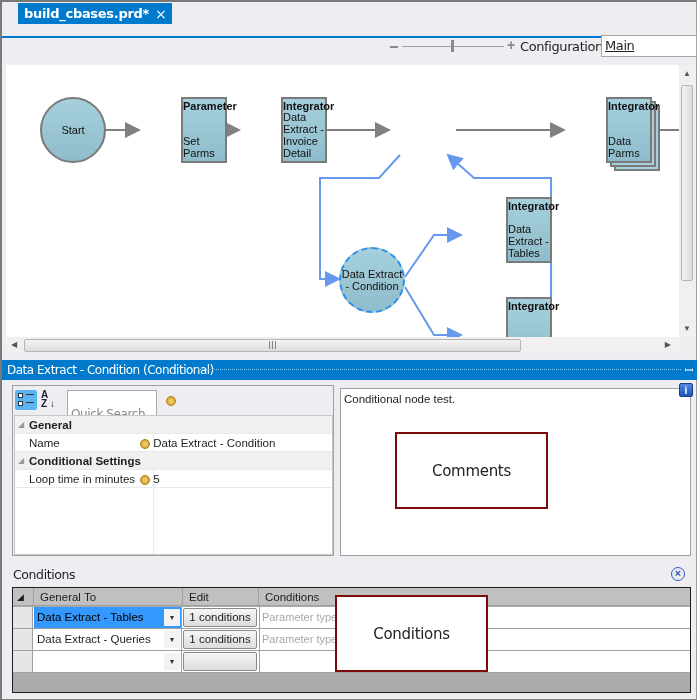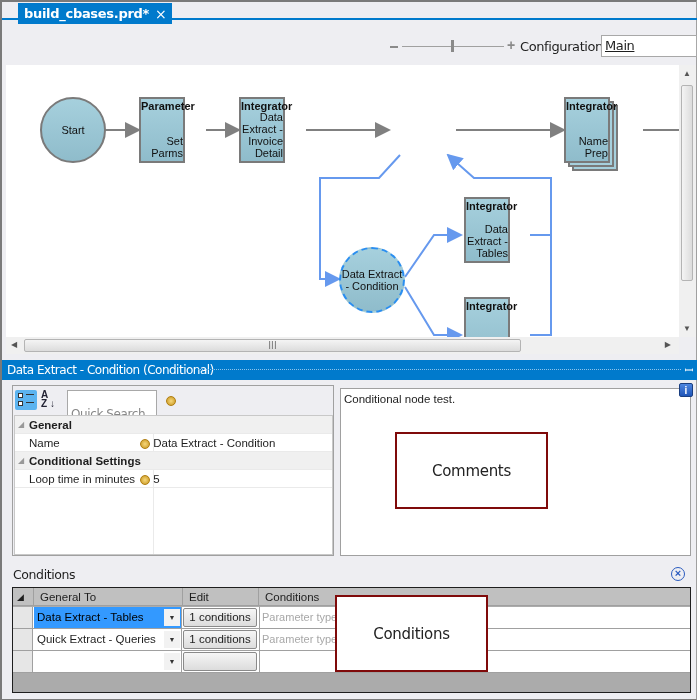--- a/index.html
+++ b/index.html
@@ -1,37 +1,37 @@
 <!DOCTYPE html>
 <html><head>
 <meta charset="utf-8">
 <style>
   * { box-sizing: border-box; margin: 0; padding: 0; }
   html, body { width: 697px; height: 700px; overflow: hidden; background: #eeeef2; font-family: "Liberation Sans", sans-serif; font-size: 12px; color: #1e1e1e; }
   .frame { position: absolute; left: 0; top: 0; width: 697px; height: 700px; border-left: 2px solid #7a7a7a; border-top: 2px solid #7a7a7a; border-right: 1px solid #a0a0a0; border-bottom: 1px solid #7a7a7a; background: #eeeef2; }
-  .tabstrip { position: absolute; left: 0; top: 0; width: 695px; height: 18px; border-bottom: 2px solid #007acc; }
+  .tabstrip { position: absolute; left: 0; top: 0; width: 695px; height: 36px; border-bottom: 2px solid #007acc; }
   .doc-tab { position: absolute; left: 16px; top: 1px; height: 21px; padding: 0 6px; background: #007acc; color: #fff; font-size: 13px; font-weight: bold; display: flex; align-items: center; gap: 6px; font-family: "DejaVu Sans", sans-serif; letter-spacing: -0.3px; }
   .doc-tab .x { font-weight: normal; font-size: 14px; }
   .toolbar { position: absolute; left: 0; top: 28px; width: 695px; height: 32px; }
   .zoom-minus { position: absolute; left: 388px; top: 9px; width: 8px; height: 2px; background: #8a8a8a; top: 16px; }
   .zoom-track { position: absolute; left: 400px; top: 16px; width: 102px; height: 1px; background: #a0a0a0; }
   .zoom-thumb { position: absolute; left: 449px; top: 10px; width: 3px; height: 12px; background: #8a8a8a; }
   .zoom-plus { position: absolute; left: 505px; top: 7px; color: #8a8a8a; font-size: 14px; font-weight: bold; }
   .config-label { position: absolute; left: 518px; top: 9px; font-size: 13px; font-family: "DejaVu Sans", sans-serif; letter-spacing: -0.4px; }
   .config-input { position: absolute; left: 599px; top: 5px; width: 96px; height: 22px; border: 1px solid #a8a8a8; background: #fff; font-size: 13px; padding: 2px 3px; font-family: "DejaVu Sans", sans-serif; letter-spacing: -0.4px; text-decoration: underline; }
   .canvas { position: absolute; left: 4px; top: 63px; width: 673px; height: 272px; background: #fff; overflow: hidden; }
   .vscroll { position: absolute; left: 677px; top: 63px; width: 17px; height: 272px; background: #f0f0f0; }
   .vscroll .thumb { position: absolute; left: 2px; top: 20px; width: 12px; height: 196px; border: 1px solid #b4b4b4; background: linear-gradient(to right,#f4f4f4,#dcdcdc); border-radius: 2px; }
   .vscroll .up, .vscroll .down { position: absolute; left: 4px; color: #555; font-size: 8px; }
   .hscroll { position: absolute; left: 4px; top: 335px; width: 673px; height: 17px; background: #f0f0f0; }
   .hscroll .thumb { position: absolute; left: 18px; top: 2px; width: 497px; height: 13px; border: 1px solid #b4b4b4; background: linear-gradient(#f4f4f4,#dcdcdc); border-radius: 2px; text-align: center; font-size: 10px; color: #777; line-height: 11px; }
   .hscroll .left, .hscroll .right { position: absolute; top: 3px; color: #555; font-size: 8px; }
   .node-circle { position: absolute; border-radius: 50%; border: 2px solid #7a7a7a; background: linear-gradient(#a6d0dd, #8fbccb); display: flex; align-items: center; justify-content: center; text-align: center; font-size: 11px; line-height: 12px; color: #111; }
   .node-circle.selected { border: 2px dashed #2a8ef0; }
-  .node-rect { position: absolute; width: 46px; height: 66px; border: 2px solid #7a7a7a; background: linear-gradient(#a6d0dd, #8fbccb); font-size: 11px; color: #111; text-align: right; }
+  .node-rect { position: absolute; width: 46px; height: 66px; border: 2px solid #7a7a7a; background: linear-gradient(#a6d0dd, #8fbccb); font-size: 11px; color: #111; text-align: left; margin-left: 42px; }
   .node-rect .title { position: absolute; top: 1px; left: 0; right: 0; font-weight: bold; }
   .node-rect .sub { position: absolute; bottom: 2px; left: 0; right: 0; line-height: 12px; }
   .node-rect.stack { box-shadow: 4px 4px 0 -2px #a6d0dd, 4px 4px 0 0 #7a7a7a, 8px 8px 0 -2px #a6d0dd, 8px 8px 0 0 #7a7a7a; }
   svg.edges { position: absolute; left: 0; top: 0; }
   .panel-header { position: absolute; left: 0; top: 358px; width: 695px; height: 20px; background: #007acc; color: #fff; font-size: 12px; padding: 3px 5px; font-family: "DejaVu Sans", sans-serif; letter-spacing: -0.5px; }
   .panel-header .dots { position: absolute; left: 196px; right: 16px; top: 9px; border-top: 1px dotted #8ec3ea; }
   .panel-header .pin { position: absolute; right: 4px; top: 2px; font-size: 11px; }
   .props { position: absolute; left: 10px; top: 383px; width: 322px; height: 171px; border: 1px solid #a0a0a0; background: #eeeef2; }
   .props-toolbar { position: absolute; left: 0; top: 0; width: 320px; height: 28px; }
   .cat-btn { position: absolute; left: 2px; top: 4px; width: 22px; height: 20px; background: #5cb4f0; border-radius: 2px; }
@@ -117,21 +117,21 @@
     <div class="node-rect" style="left:133px;top:32px;">
       <div class="title">Parameter</div>
       <div class="sub">Set Parms</div>
     </div>
     <div class="node-rect" style="left:233px;top:32px;">
       <div class="title">Integrator</div>
       <div class="sub">Data Extract - Invoice Detail</div>
     </div>
     <div class="node-rect stack" style="left:558px;top:32px;">
       <div class="title">Integrator</div>
-      <div class="sub">Name Prep</div>
+      <div class="sub">Data Parms</div>
     </div>
     <div class="node-circle selected" style="left:333px;top:182px;width:66px;height:66px;">
       <span>Data Extract - Condition</span>
     </div>
     <div class="node-rect" style="left:458px;top:132px;">
       <div class="title">Integrator</div>
       <div class="sub">Data Extract - Tables</div>
     </div>
     <div class="node-rect" style="left:458px;top:232px;">
       <div class="title">Integrator</div>
@@ -209,21 +209,21 @@
       <div class="sel"></div>
       <div class="proceed hl"><span>Data Extract - Tables</span></div>
       <div class="dd">▼</div>
       <div class="vl" style="left:168px;"></div>
       <div class="edit">1 conditions</div>
       <div class="vl" style="left:246px;"></div>
       <div class="ccell">Parameter type</div>
     </div>
     <div class="ct-row" style="top:41px;">
       <div class="sel"></div>
-      <div class="proceed"><span>Quick Extract - Queries</span></div>
+      <div class="proceed"><span>Data Extract - Queries</span></div>
       <div class="dd">▼</div>
       <div class="vl" style="left:168px;"></div>
       <div class="edit">1 conditions</div>
       <div class="vl" style="left:246px;"></div>
       <div class="ccell">Parameter type</div>
     </div>
     <div class="ct-row" style="top:63px;">
       <div class="sel"></div>
       <div class="proceed"><span></span></div>
       <div class="dd">▼</div>

